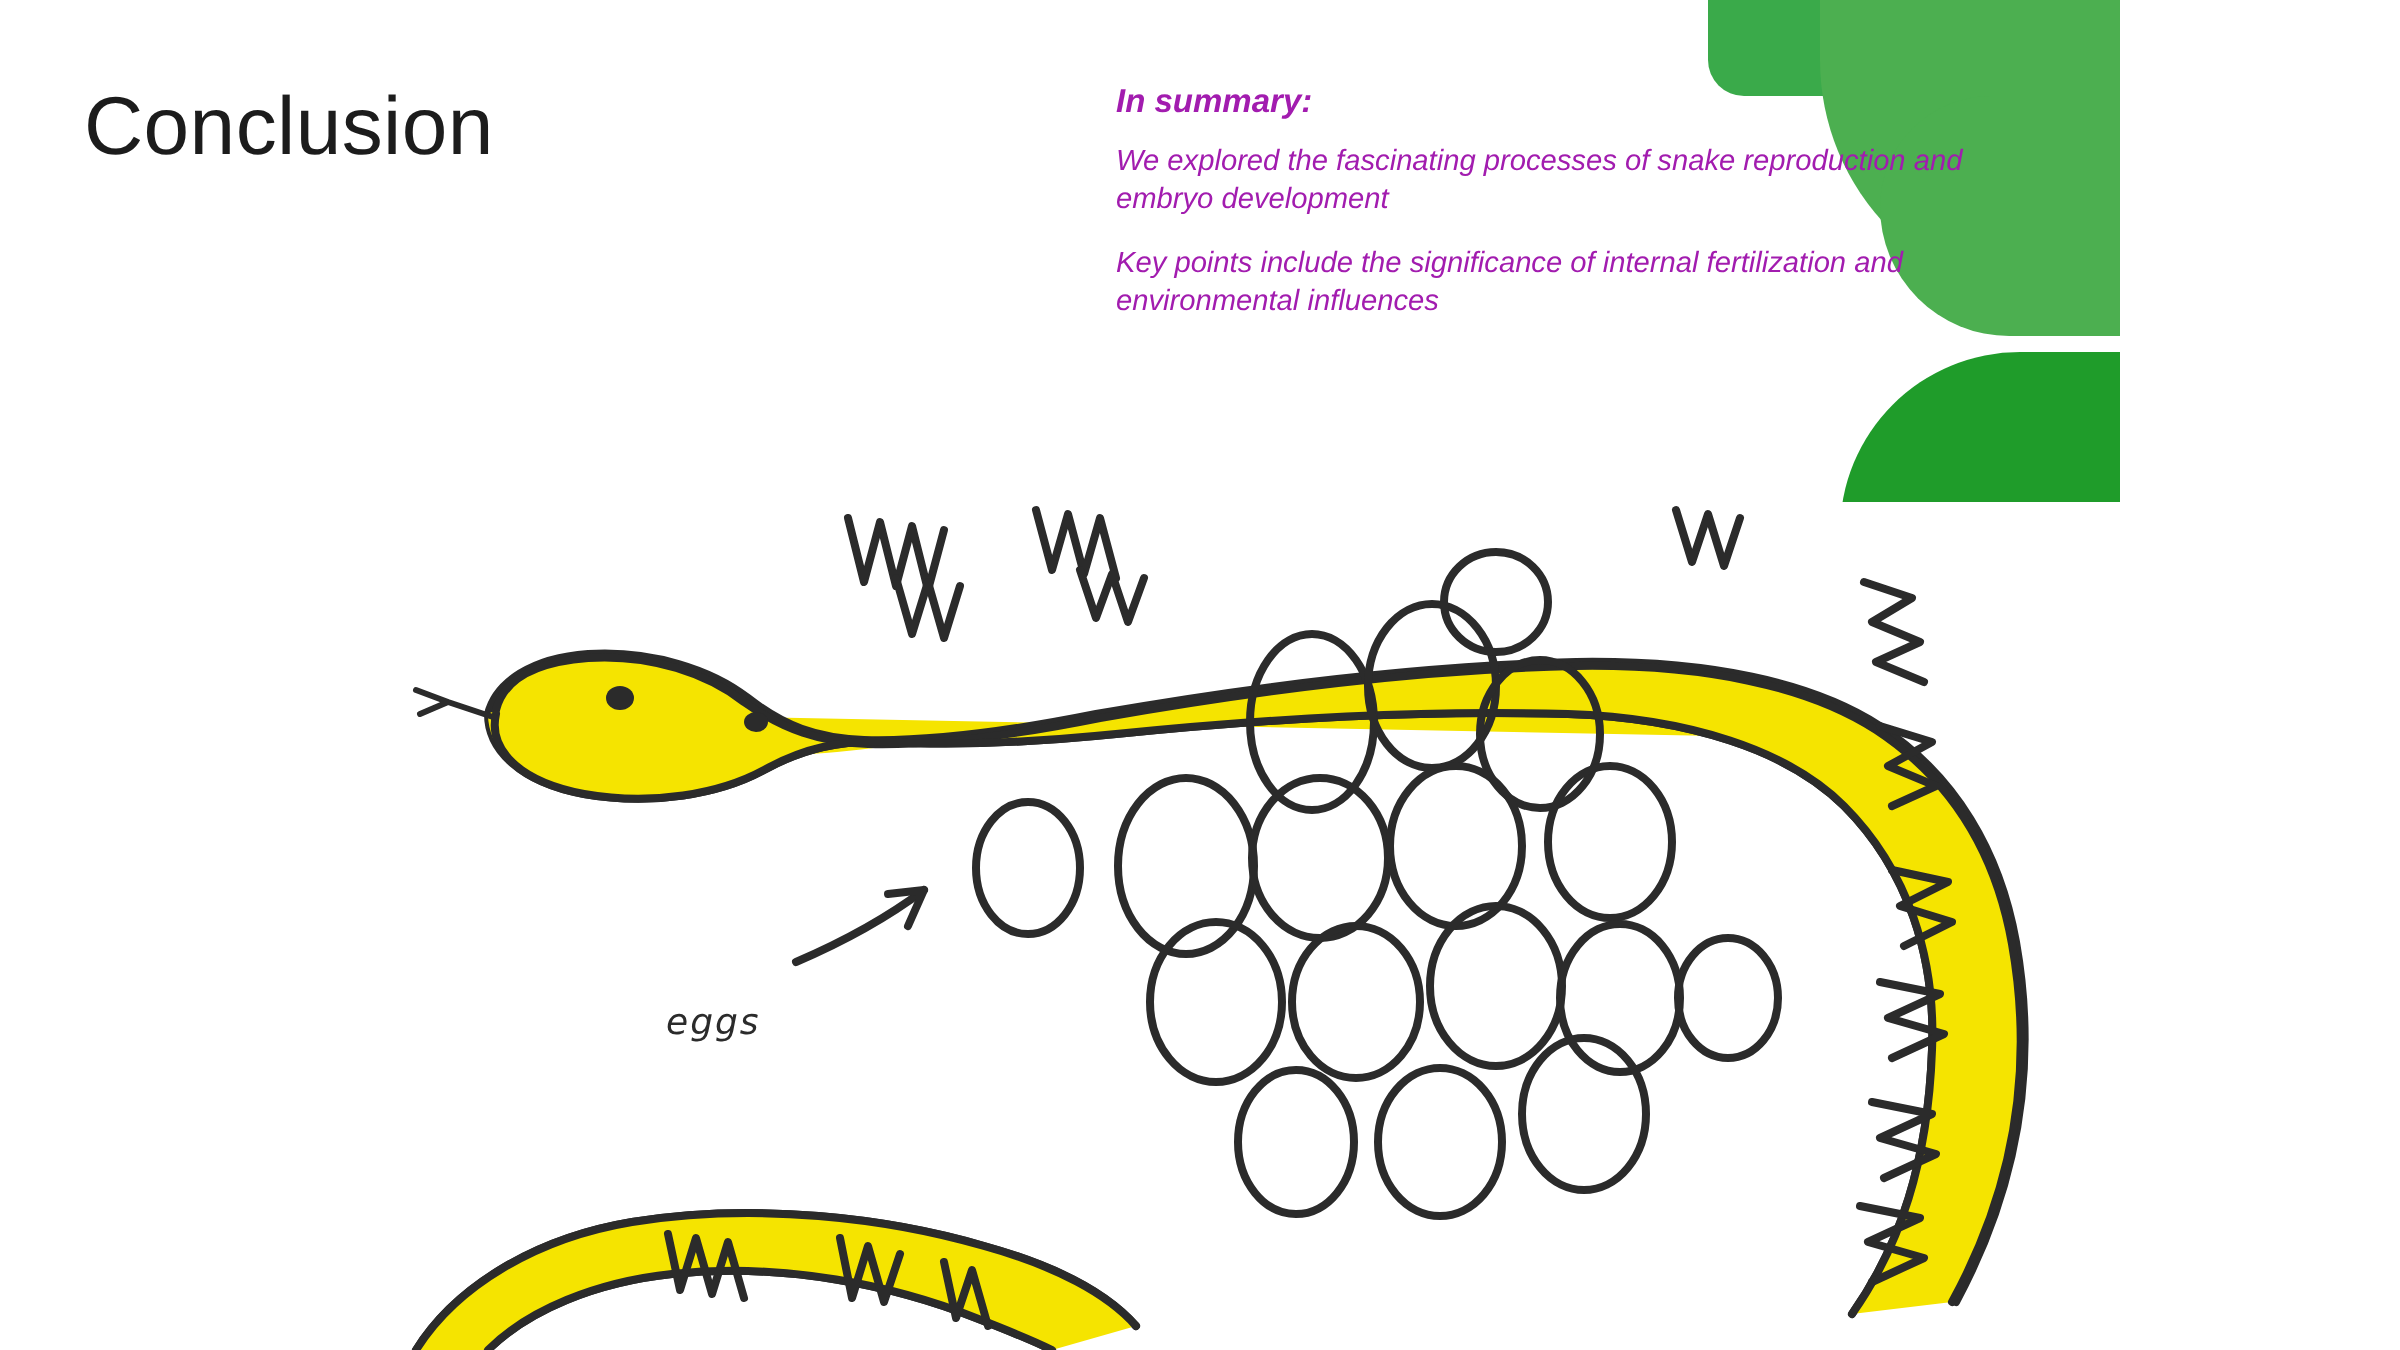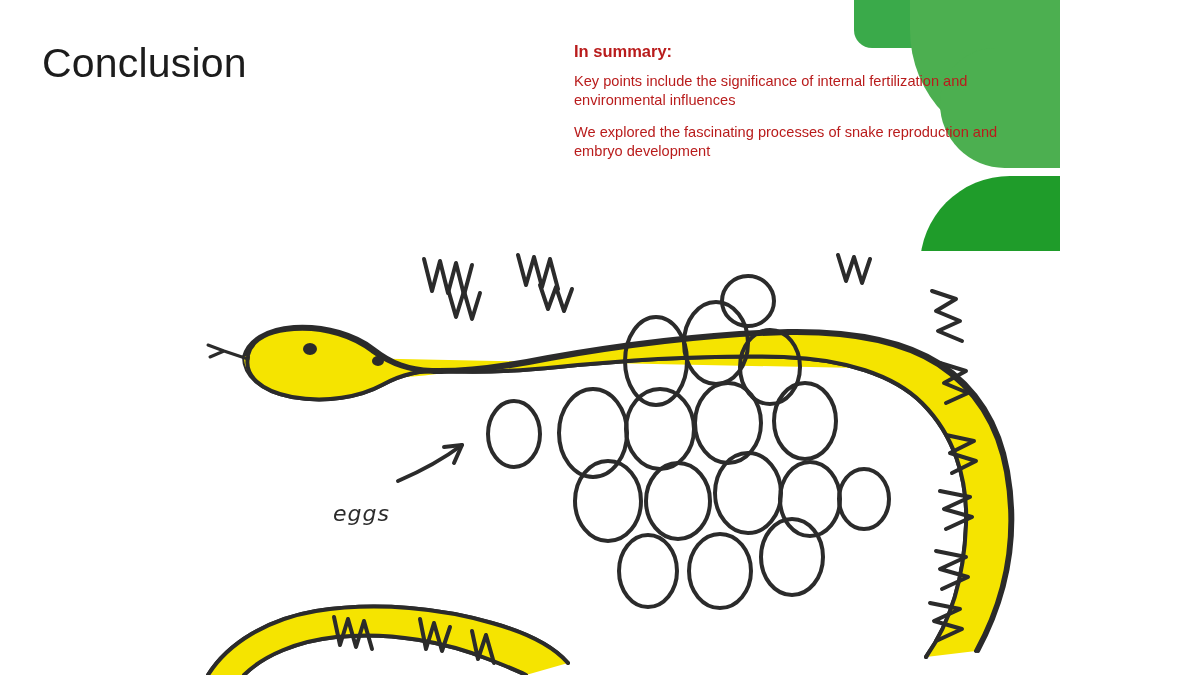--- a/index.html
+++ b/index.html
@@ -77,24 +77,25 @@
     font-size: 41px;
     line-height: 1.22;
     color: #1c1c1c;
     letter-spacing: 0.2px;
     font-weight: 400;
   }
   .title span { display: block; }
 
   .summary {
     position: absolute;
-    left: 574px;
+    left: 558px;
     top: 42px;
     width: 430px;
-    color: #b91c1c;
+    color: #a21caf;
+    font-style: italic;
   }
   .summary-heading {
     font-size: 16.5px;
     font-weight: bold;
     margin-bottom: 11px;
   }
   .summary-item {
     font-size: 14.6px;
     line-height: 1.33;
     margin-bottom: 12px;
@@ -109,21 +110,21 @@
     height: 424px;
     background: #ffffff;
     overflow: hidden;
   }
   .illustration svg { display: block; }
 
   .eggs-label {
     position: absolute;
     left: 285px;
     top: 250px;
-    font-size: 22px;
+    font-size: 18px;
     color: #2b2b2b;
     font-style: italic;
     font-family: "DejaVu Sans", sans-serif;
     letter-spacing: 1px;
     text-align: right;
   }
 </style>
 </head>
 <body>
 
@@ -135,22 +136,22 @@
   <div class="deco deco-green-arc"></div>
   <div class="deco deco-green-bottom"></div>
   <div class="deco deco-white-notch"></div>
 
   <div class="title">
     <span>Conclusion</span>
   </div>
 
   <div class="summary">
     <div class="summary-heading">In summary:</div>
+    <div class="summary-item">We explored the fascinating processes of snake reproduction and embryo development</div>
     <div class="summary-item">Key points include the significance of internal fertilization and environmental influences</div>
-    <div class="summary-item">We explored the fascinating processes of snake reproduction and embryo development</div>
   </div>
 
   <div class="illustration">
     <svg width="1110" height="424" viewBox="0 0 1110 424" xmlns="http://www.w3.org/2000/svg">
       <g fill="none" stroke="#2b2b2b" stroke-width="4" stroke-linecap="round" stroke-linejoin="round">
 
         <path d="M200,105 C205,100 215,97 228,96 C250,94 272,100 286,110
                  C300,120 312,125 330,126 C360,128 400,122 440,115
                  C520,102 600,92 680,90 C760,88 820,98 860,118" fill="#f5e400" stroke="none"></path>
 

